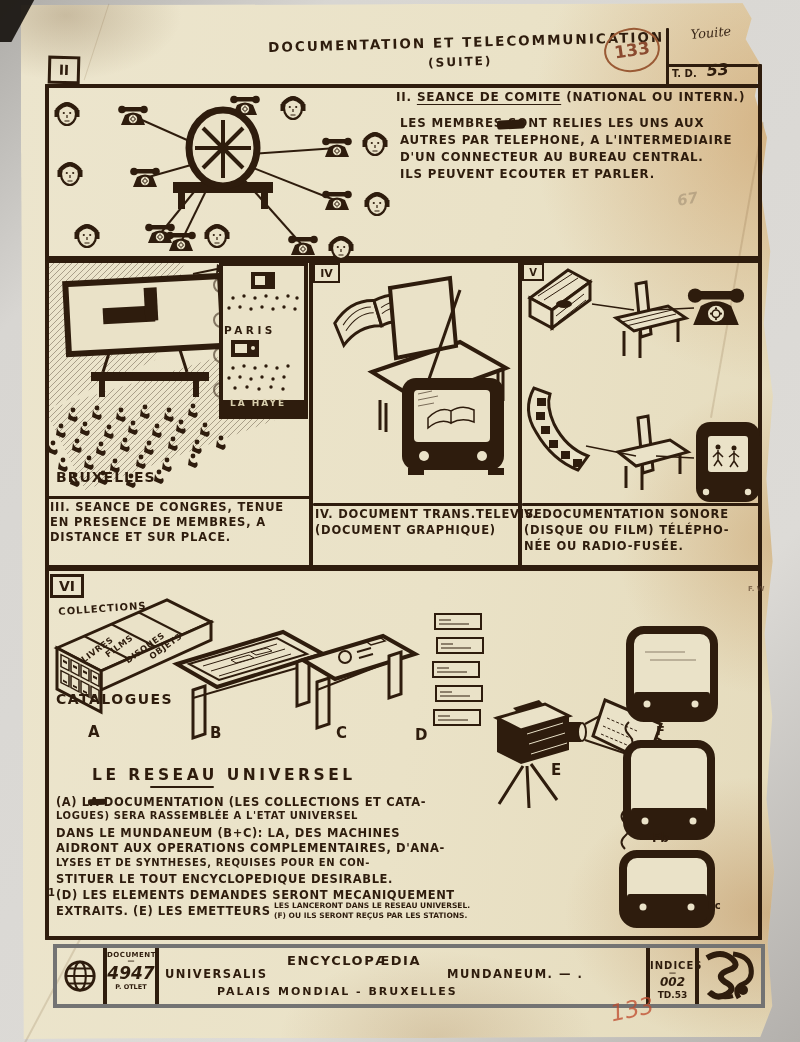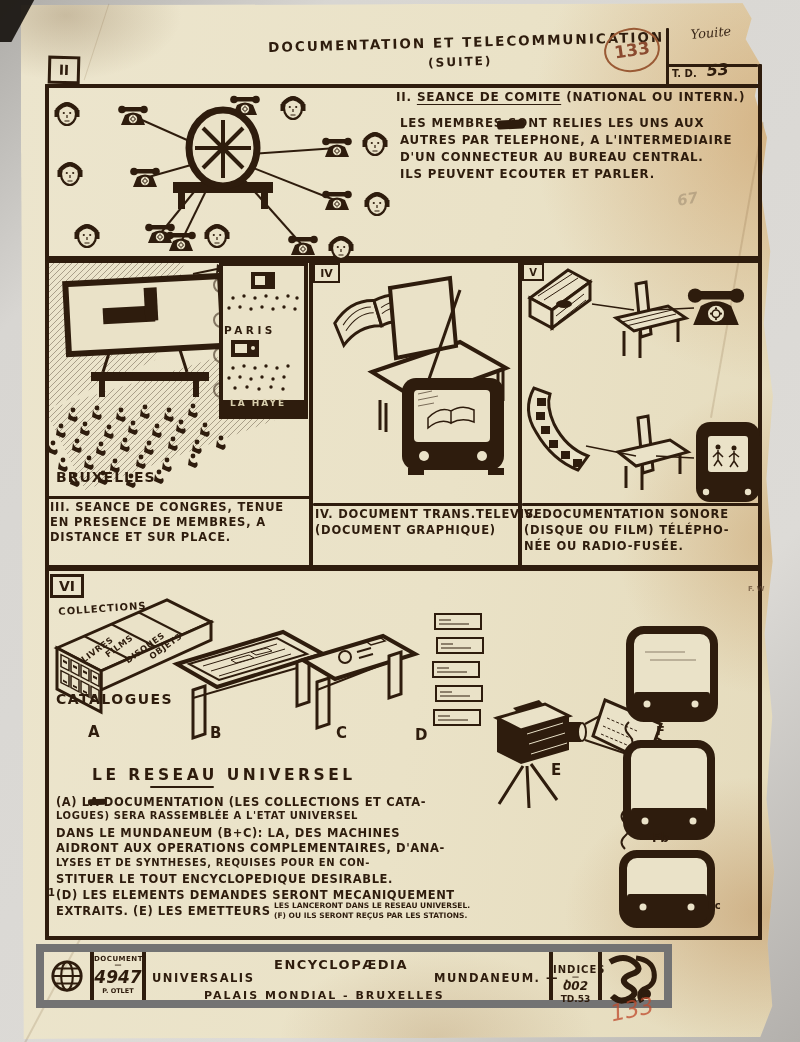--- a/index.html
+++ b/index.html
@@ -13,21 +13,21 @@
       radial-gradient(45% 22% at 99% 88%, rgba(175,118,58,.42), transparent 60%),
       radial-gradient(30% 12% at 55% 100%, rgba(150,105,55,.22), transparent 70%),
       radial-gradient(22% 9% at 6% 1%, rgba(110,80,45,.28), transparent 70%),
       linear-gradient(100deg,#ece5cd 0%,#eae2c7 55%,#e5dbbc 100%);
     clip-path:polygon(0 0,96% 0,97.2% 1.5%,96.4% 3.5%,98.4% 6%,97.6% 9%,99.2% 13%,98.3% 18%,99.6% 24%,98.7% 31%,99.9% 38%,99% 46%,99.8% 54%,98.7% 61%,99.7% 69%,98.9% 77%,99.9% 84%,99% 91%,99.6% 97%,98% 100%,0 100%)}
   .t{position:absolute;color:#2e1c0d;font-weight:700;white-space:nowrap;line-height:1.08;transform-origin:left top}
   .ln{position:absolute;background:#2e1c0d;border-radius:1px}
   .box{position:absolute;border:3px solid #2e1c0d;display:flex;align-items:center;justify-content:center;color:#2e1c0d;font-weight:700}
   .crease{position:absolute;background:rgba(120,90,50,.18);transform-origin:center}
   svg.abs{position:absolute;overflow:visible}
-  .cart{position:absolute;left:36px;top:944px;width:636px;height:64px;border:8px solid #737373;display:flex}
+  .cart{position:absolute;left:53px;top:944px;width:712px;height:64px;border:4px solid #737373;display:flex}
   .cart .cell{position:relative;height:100%;color:#2e1c0d;font-weight:700}
   .cart .sep{border-right:4px solid #2e1c0d}
   .cart .sepl{border-left:4px solid #2e1c0d}
   .small-lines{position:absolute;color:#2e1c0d;font-weight:700;font-size:7.5px;line-height:9.5px;white-space:nowrap}
 </style>
 </head>
 <body>
 
 <div class="scan"></div>
 <div class="paper"></div>

